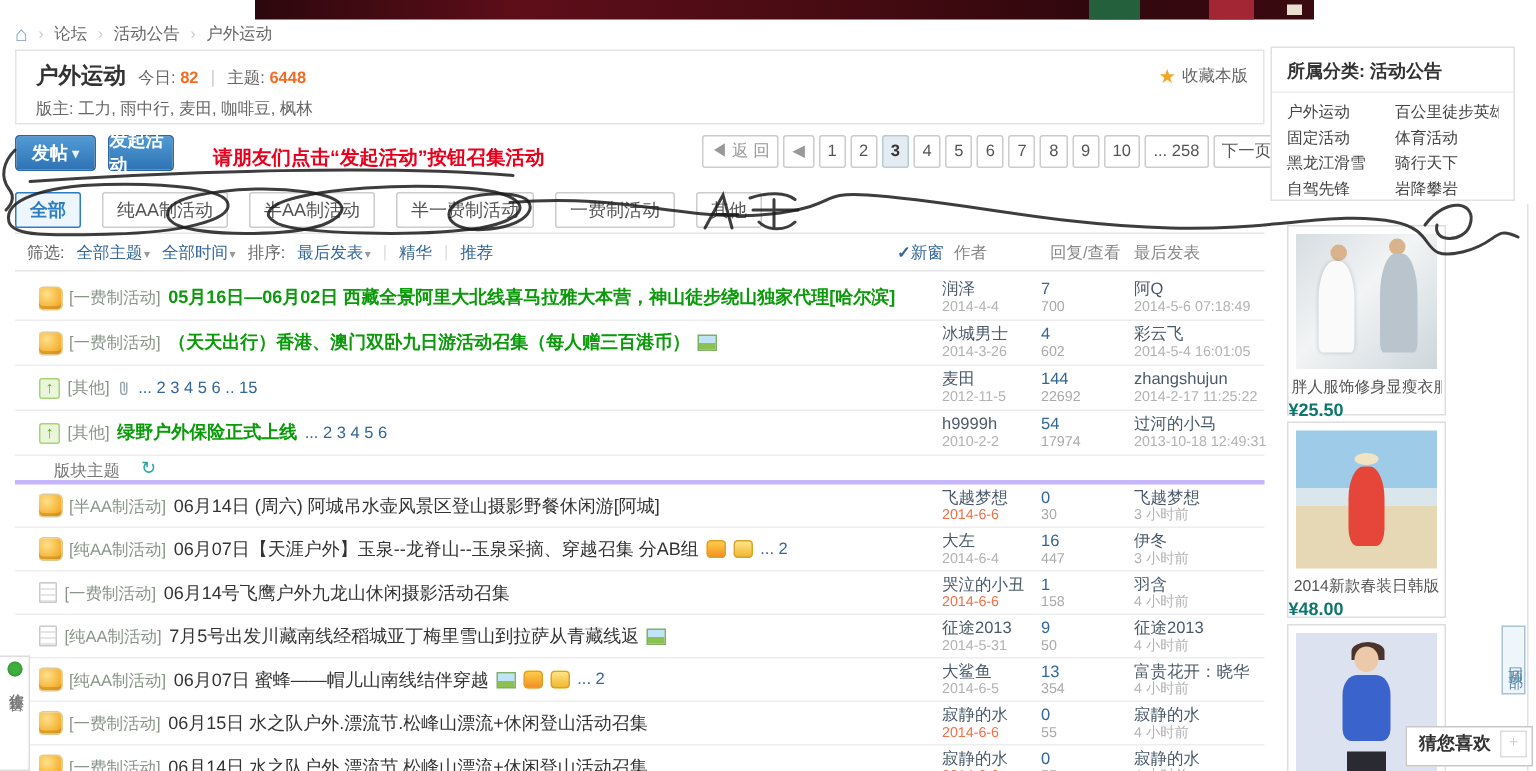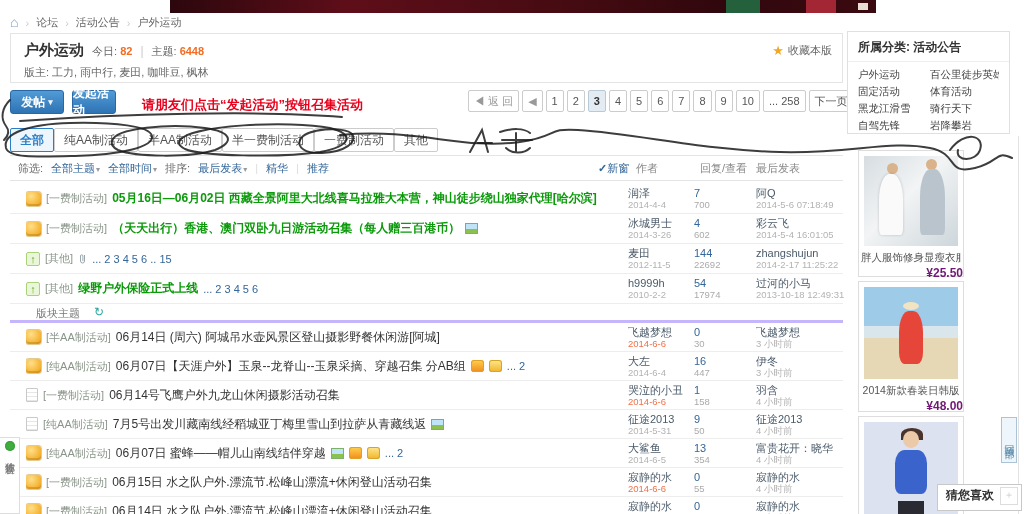--- a/index.html
+++ b/index.html
@@ -36,21 +36,21 @@
   .caret{font-size:9px;opacity:.9;}
   .rednote{position:absolute;left:142px;top:96px;color:#e8001c;font-weight:bold;font-size:13px;white-space:nowrap;}
   
   .pager{position:absolute;left:468px;top:90px;display:flex;gap:3px;align-items:center;}
   .pg{height:20px;line-height:20px;padding:0 5px;border:1px solid #ccc;background:#fff;border-radius:2px;
       font-size:11px;color:#555;white-space:nowrap;}
   .pg.arr{color:#999;}
   .pg.on{background:#e4ecf3;border-color:#b9c9d6;font-weight:bold;color:#333;}
   .pg.next{color:#555;}
   
-  .tabs{position:absolute;left:10px;top:128px;display:flex;gap:0;}
+  .tabs{position:absolute;left:10px;top:128px;display:flex;gap:14px;}
   .tab{height:22px;line-height:22px;padding:0 9px;border:1px solid #ccc;border-radius:2px;background:#fff;
        font-size:12px;color:#555;white-space:nowrap;}
   .tab.on{border-color:#2d7dc5;color:#2d7dc5;background:#eef6fd;font-weight:bold;}
   
   .sortbar{position:absolute;left:10px;top:155px;width:833px;height:26px;border-top:1px solid #e5e5e5;
            border-bottom:1px solid #e5e5e5;box-sizing:border-box;}
   .sortbar .inner{position:absolute;left:8px;top:0;height:24px;display:flex;align-items:center;gap:8px;font-size:11px;color:#666;}
   .sortbar a{color:#336699;}
   .scaret{color:#999;font-size:8px;margin-left:1px;}
   .vbar{color:#ddd;}
@@ -98,21 +98,21 @@
   .secband .lbl{position:absolute;left:26px;top:2px;font-size:11px;color:#777;}
   .secband .rf{position:absolute;left:84px;top:1px;color:#2aa5a0;font-size:12px;}
   
   .catbox{position:absolute;left:847px;top:31px;width:163px;height:103px;border:1px solid #e0e0e0;background:#fff;box-sizing:border-box;}
   .catbox .ct{padding:7px 10px 5px;font-size:12px;font-weight:bold;color:#333;border-bottom:1px solid #eee;}
   .catgrid{display:grid;grid-template-columns:64px 1fr;gap:3px 8px;padding:6px 10px;}
   .catgrid a{font-size:10.5px;color:#444;white-space:nowrap;overflow:hidden;}
   .card{position:absolute;left:858px;width:106px;border:1px solid #ddd;background:#fff;box-sizing:border-box;}
   .card .art{position:relative;margin:5px;height:90px;overflow:hidden;}
   .card .cap{font-size:10.5px;color:#555;text-align:center;white-space:nowrap;overflow:hidden;margin:2px 2px 0;}
-  .card .prc{font-size:12px;font-weight:bold;color:#701a75;text-align:right;margin-top:1px;}
+  .card .prc{font-size:12px;font-weight:bold;color:#0f766e;text-align:left;margin-top:1px;}
   .p1art{background:linear-gradient(135deg,#d6dde1,#f2f4f5 45%,#cdd6db);}
   .fig{position:absolute;border-radius:42% 42% 10% 10%;}
   .f-w{left:16%;top:20%;width:26%;height:68%;background:#fafafa;box-shadow:0 0 3px rgba(0,0,0,.2);}
   .f-g{right:14%;top:14%;width:26%;height:74%;background:#b9c4cc;}
   .head{position:absolute;width:11px;height:11px;border-radius:50%;background:#d9b38c;}
   .h1{left:24%;top:8%;} .h2{right:22%;top:3%;}
   .p2art{background:linear-gradient(180deg,#9ecbe8 0 42%,#d9e6ec 42% 55%,#e6d7b5 55% 100%);}
   .f-r{left:37%;top:26%;width:26%;height:58%;background:#e6453a;border-radius:40% 40% 22% 22%;}
   .hat{position:absolute;left:42%;top:16%;width:16px;height:8px;border-radius:50%;background:#f2e3c2;}
   .p3art{background:#dde2f0;}

